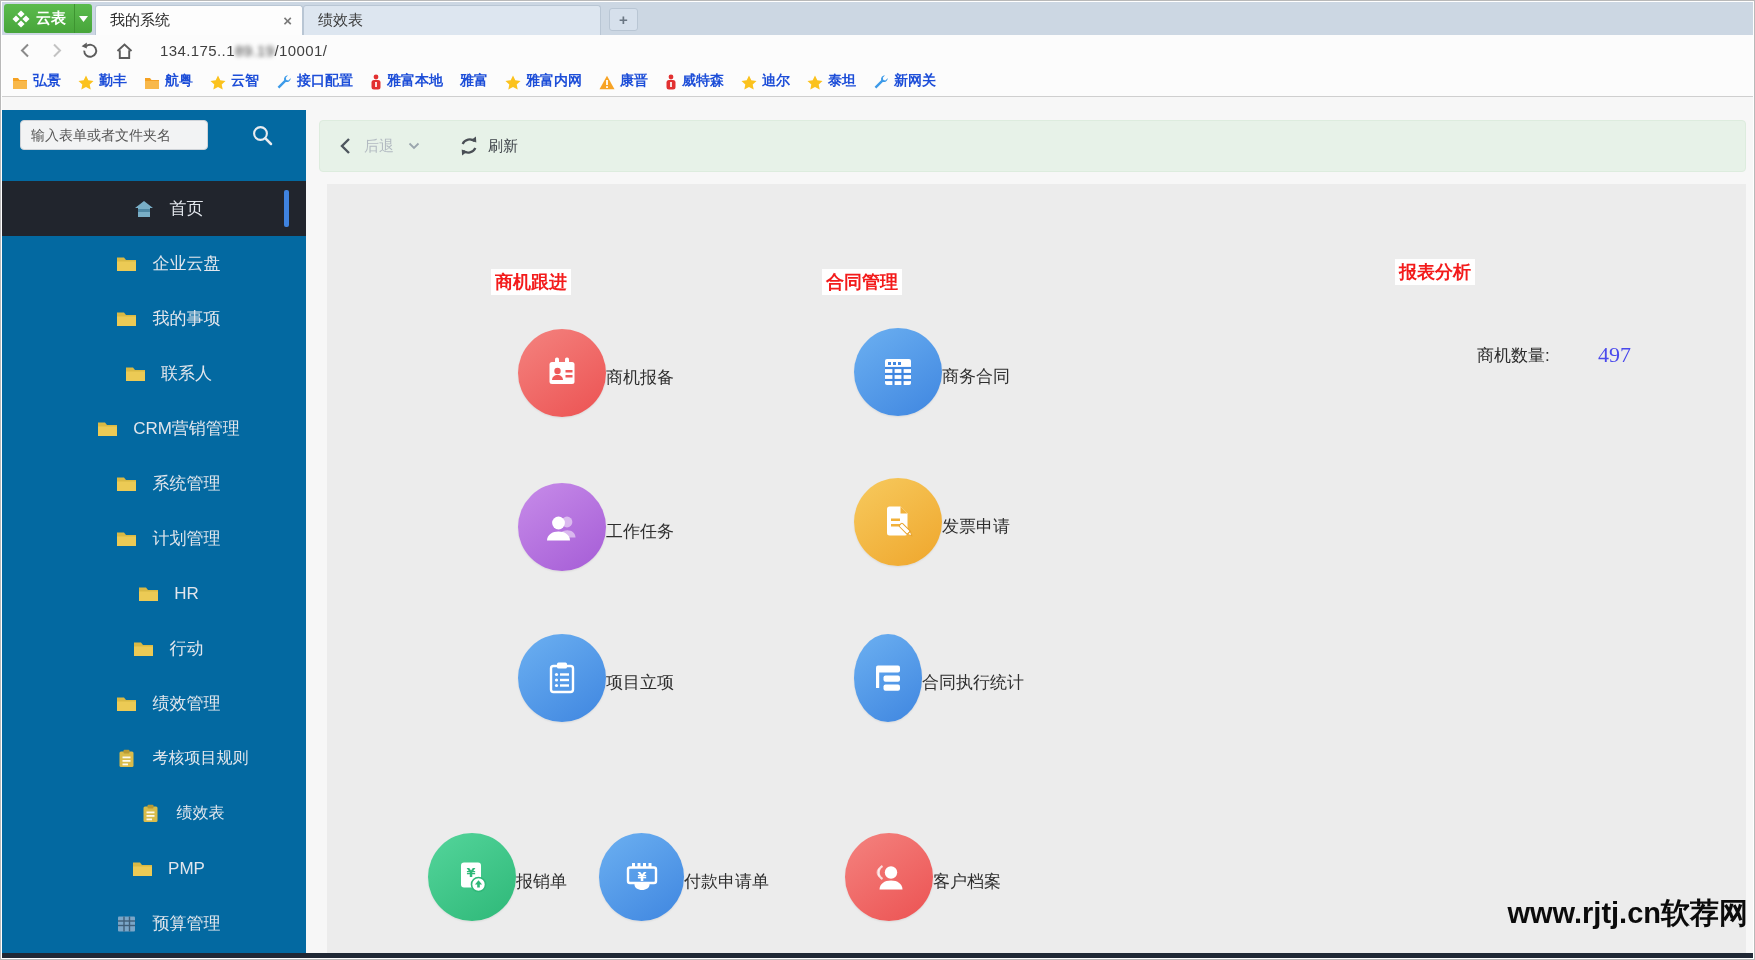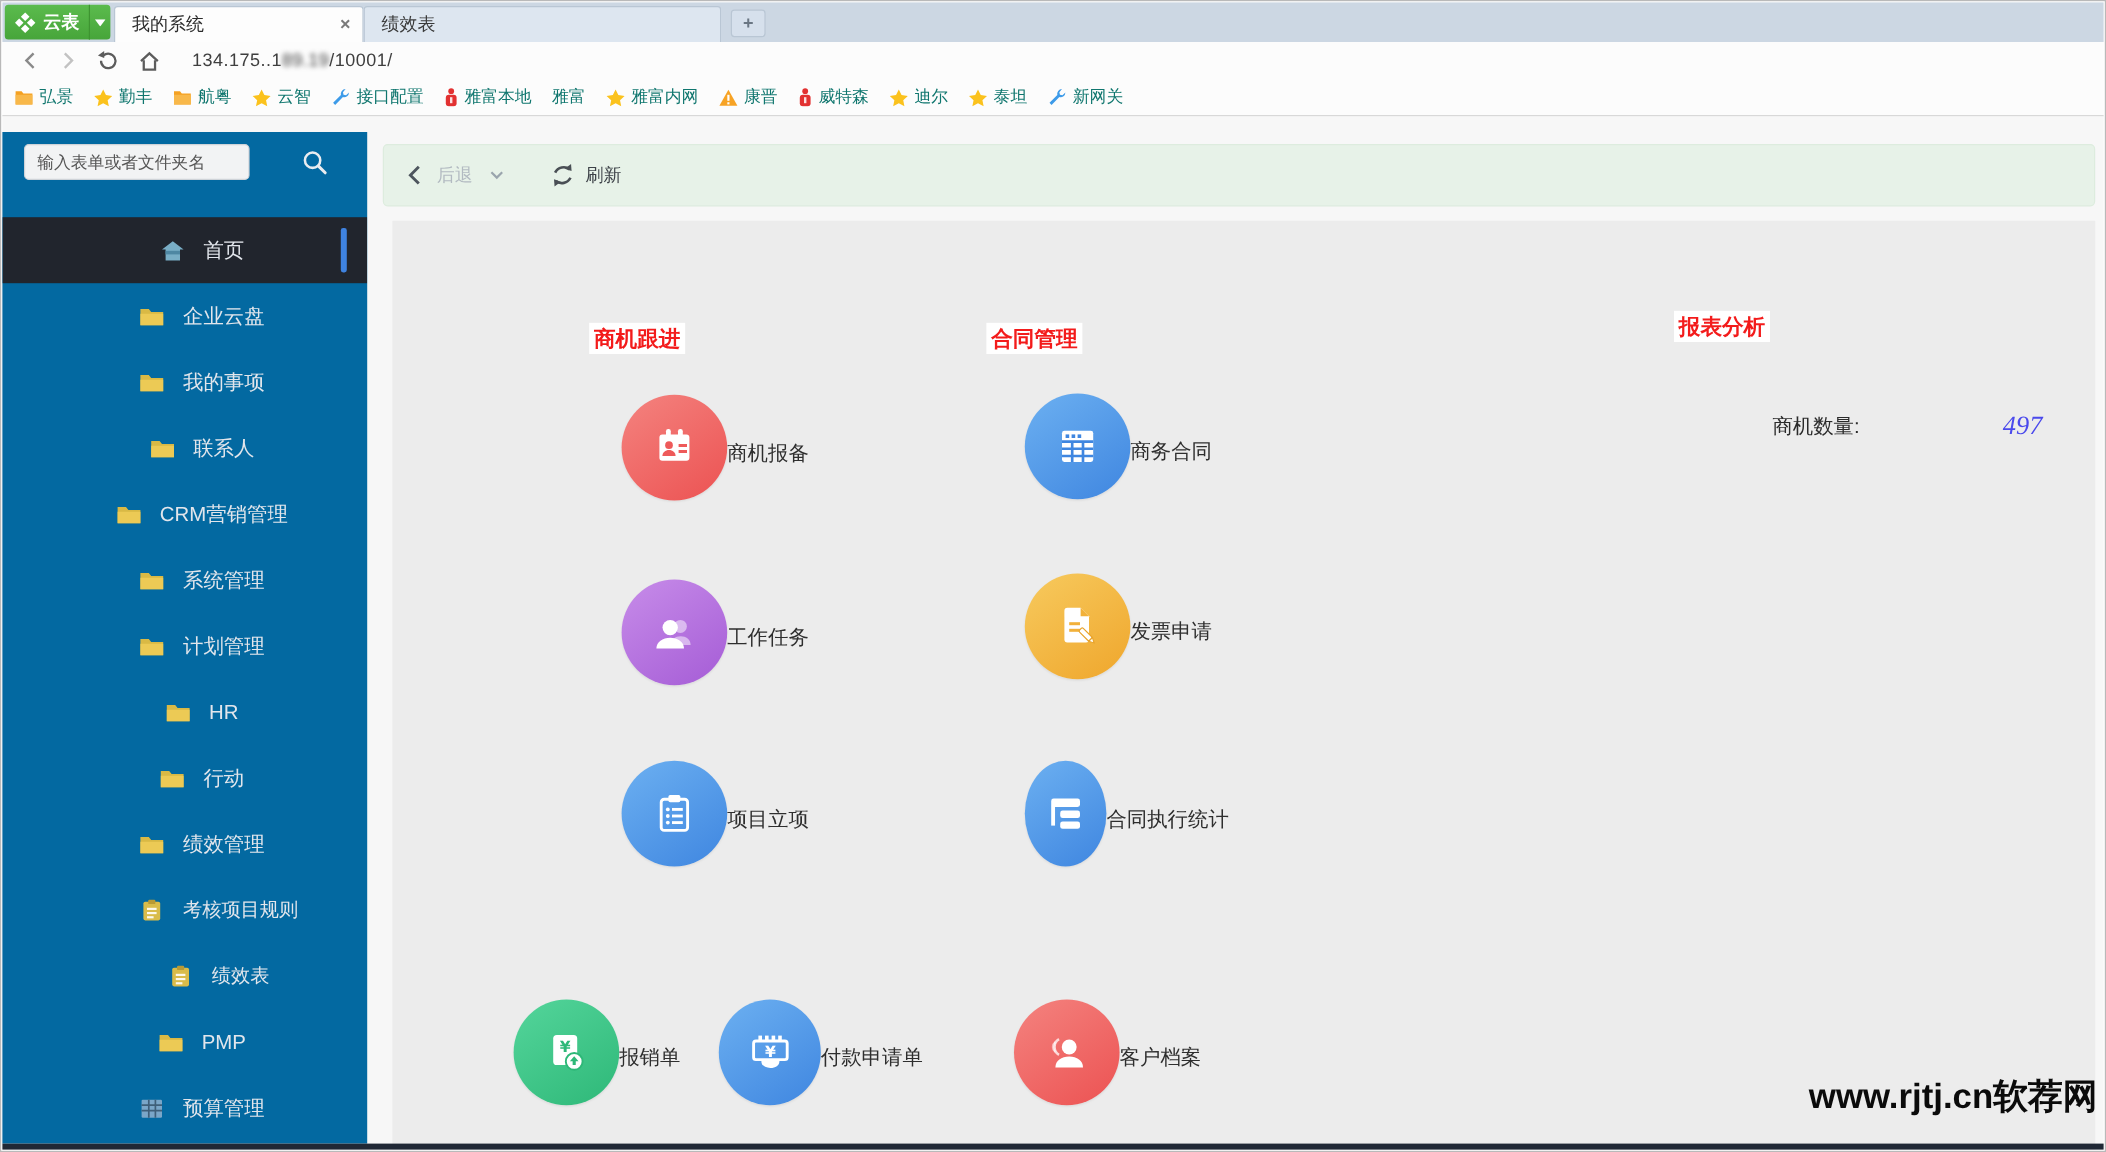--- a/index.html
+++ b/index.html
@@ -26,21 +26,21 @@
 
   
   .navbar{position:absolute;left:1px;right:1px;top:34px;height:31px;background:#fcfcfc;display:flex;align-items:center;}
   .nav-ic{margin-left:16px;}
   .url{margin-left:26px;font-size:15px;color:#3f3f3f;letter-spacing:.4px;display:flex;align-items:flex-start;}
   .url .blurred{filter:blur(2.3px);}
 
   
   .bookbar{position:absolute;left:1px;right:1px;top:65px;height:30px;background:#fcfcfc;border-bottom:1px solid #cfcfcf;
     display:flex;align-items:center;padding-left:10px;}
-  .bm{display:flex;align-items:center;margin-right:17px;font-size:14px;font-weight:normal;color:#0f766e;}
+  .bm{display:flex;align-items:flex-end;margin-right:17px;font-size:14px;font-weight:bold;color:#1d4ed8;}
   .bm .ic{margin-right:5px;display:flex;}
 
   
   .app-area{position:absolute;left:1px;right:1px;top:96px;bottom:1px;background:#f7f7f7;}
 
   
   .sidebar{position:absolute;left:0;top:13px;bottom:5px;width:304px;background:#0369a1;overflow:hidden;}
   .search-row{display:flex;align-items:center;padding:10px 18px 0 18px;}
   .search-row input{width:188px;height:30px;box-sizing:border-box;border:1px solid #cfd3d8;border-radius:4px;
     background:#f2f3f4;padding:0 10px;font-size:14px;color:#333;outline:none;font-family:inherit;}
@@ -67,22 +67,22 @@
   .appitem{position:absolute;width:170px;display:flex;flex-direction:row;align-items:center;cursor:default;}
   .bubble{width:88px;height:88px;border-radius:50%;display:flex;align-items:center;justify-content:center;
     box-shadow:0 1px 2px rgba(0,0,0,.08);}
   .appitem .lab{margin-top:9px;font-size:17px;color:#2e2e2e;white-space:nowrap;}
   .c-red{background:linear-gradient(145deg,#f4837f,#ec5252);}
   .c-blue{background:linear-gradient(145deg,#6cb0f1,#3f86e0);}
   .c-purple{background:linear-gradient(145deg,#c78ce9,#a55cd6);}
   .c-amber{background:linear-gradient(145deg,#f7ca5e,#efa62c);}
   .c-green{background:linear-gradient(145deg,#54d59b,#2eb878);}
   .stat-label{position:absolute;left:1150px;top:160px;font-size:17px;color:#2b2b2b;}
-  .stat-value{position:absolute;left:1342px;top:158px;font-family:"Liberation Serif","DejaVu Serif",serif;
-    font-size:22px;color:#4a49ec;font-style:italic;}
+  .stat-value{position:absolute;left:1271px;top:158px;font-family:"Liberation Serif","DejaVu Serif",serif;
+    font-size:22px;color:#4a49ec;}
 
   .watermark{position:absolute;right:6px;top:893px;font-size:29px;font-weight:bold;color:#0b0b0b;z-index:5;}
   .bottombar{position:absolute;left:1px;right:1px;bottom:1px;height:5px;background:#202835;z-index:4;}
 </style>
 </head>
 <body>
 
 <div class="screen">
 
   <div class="tabbar">

